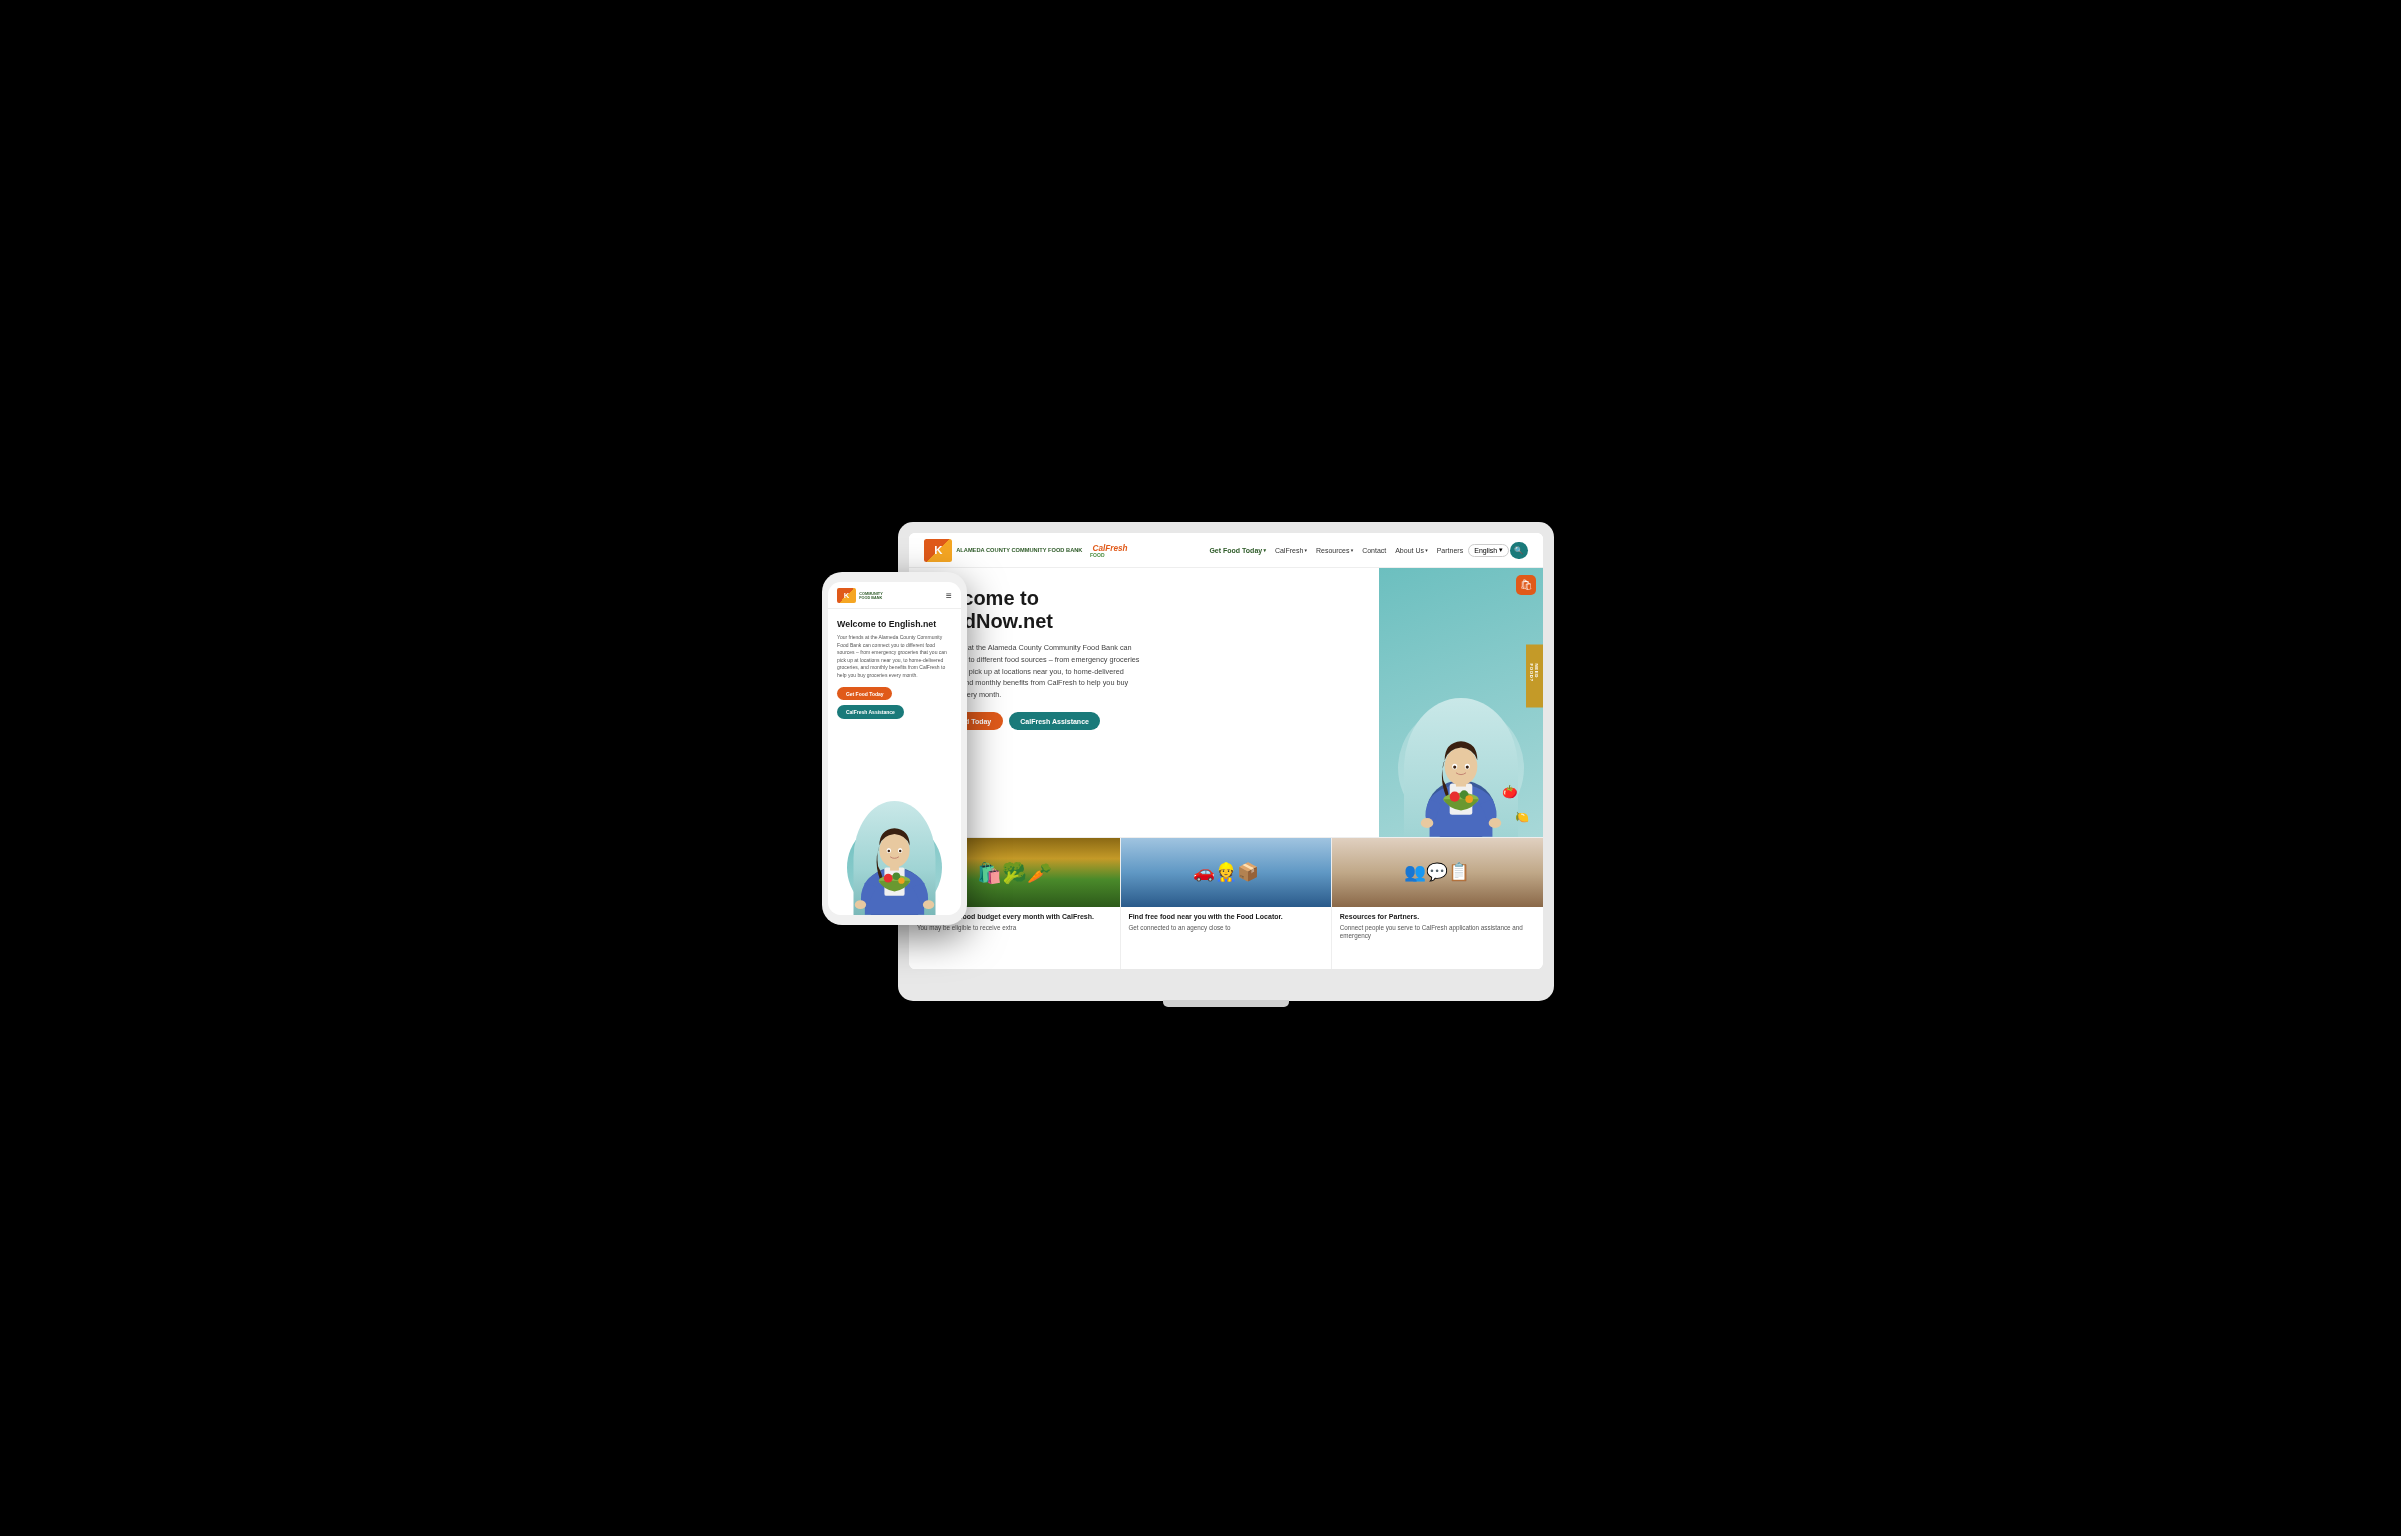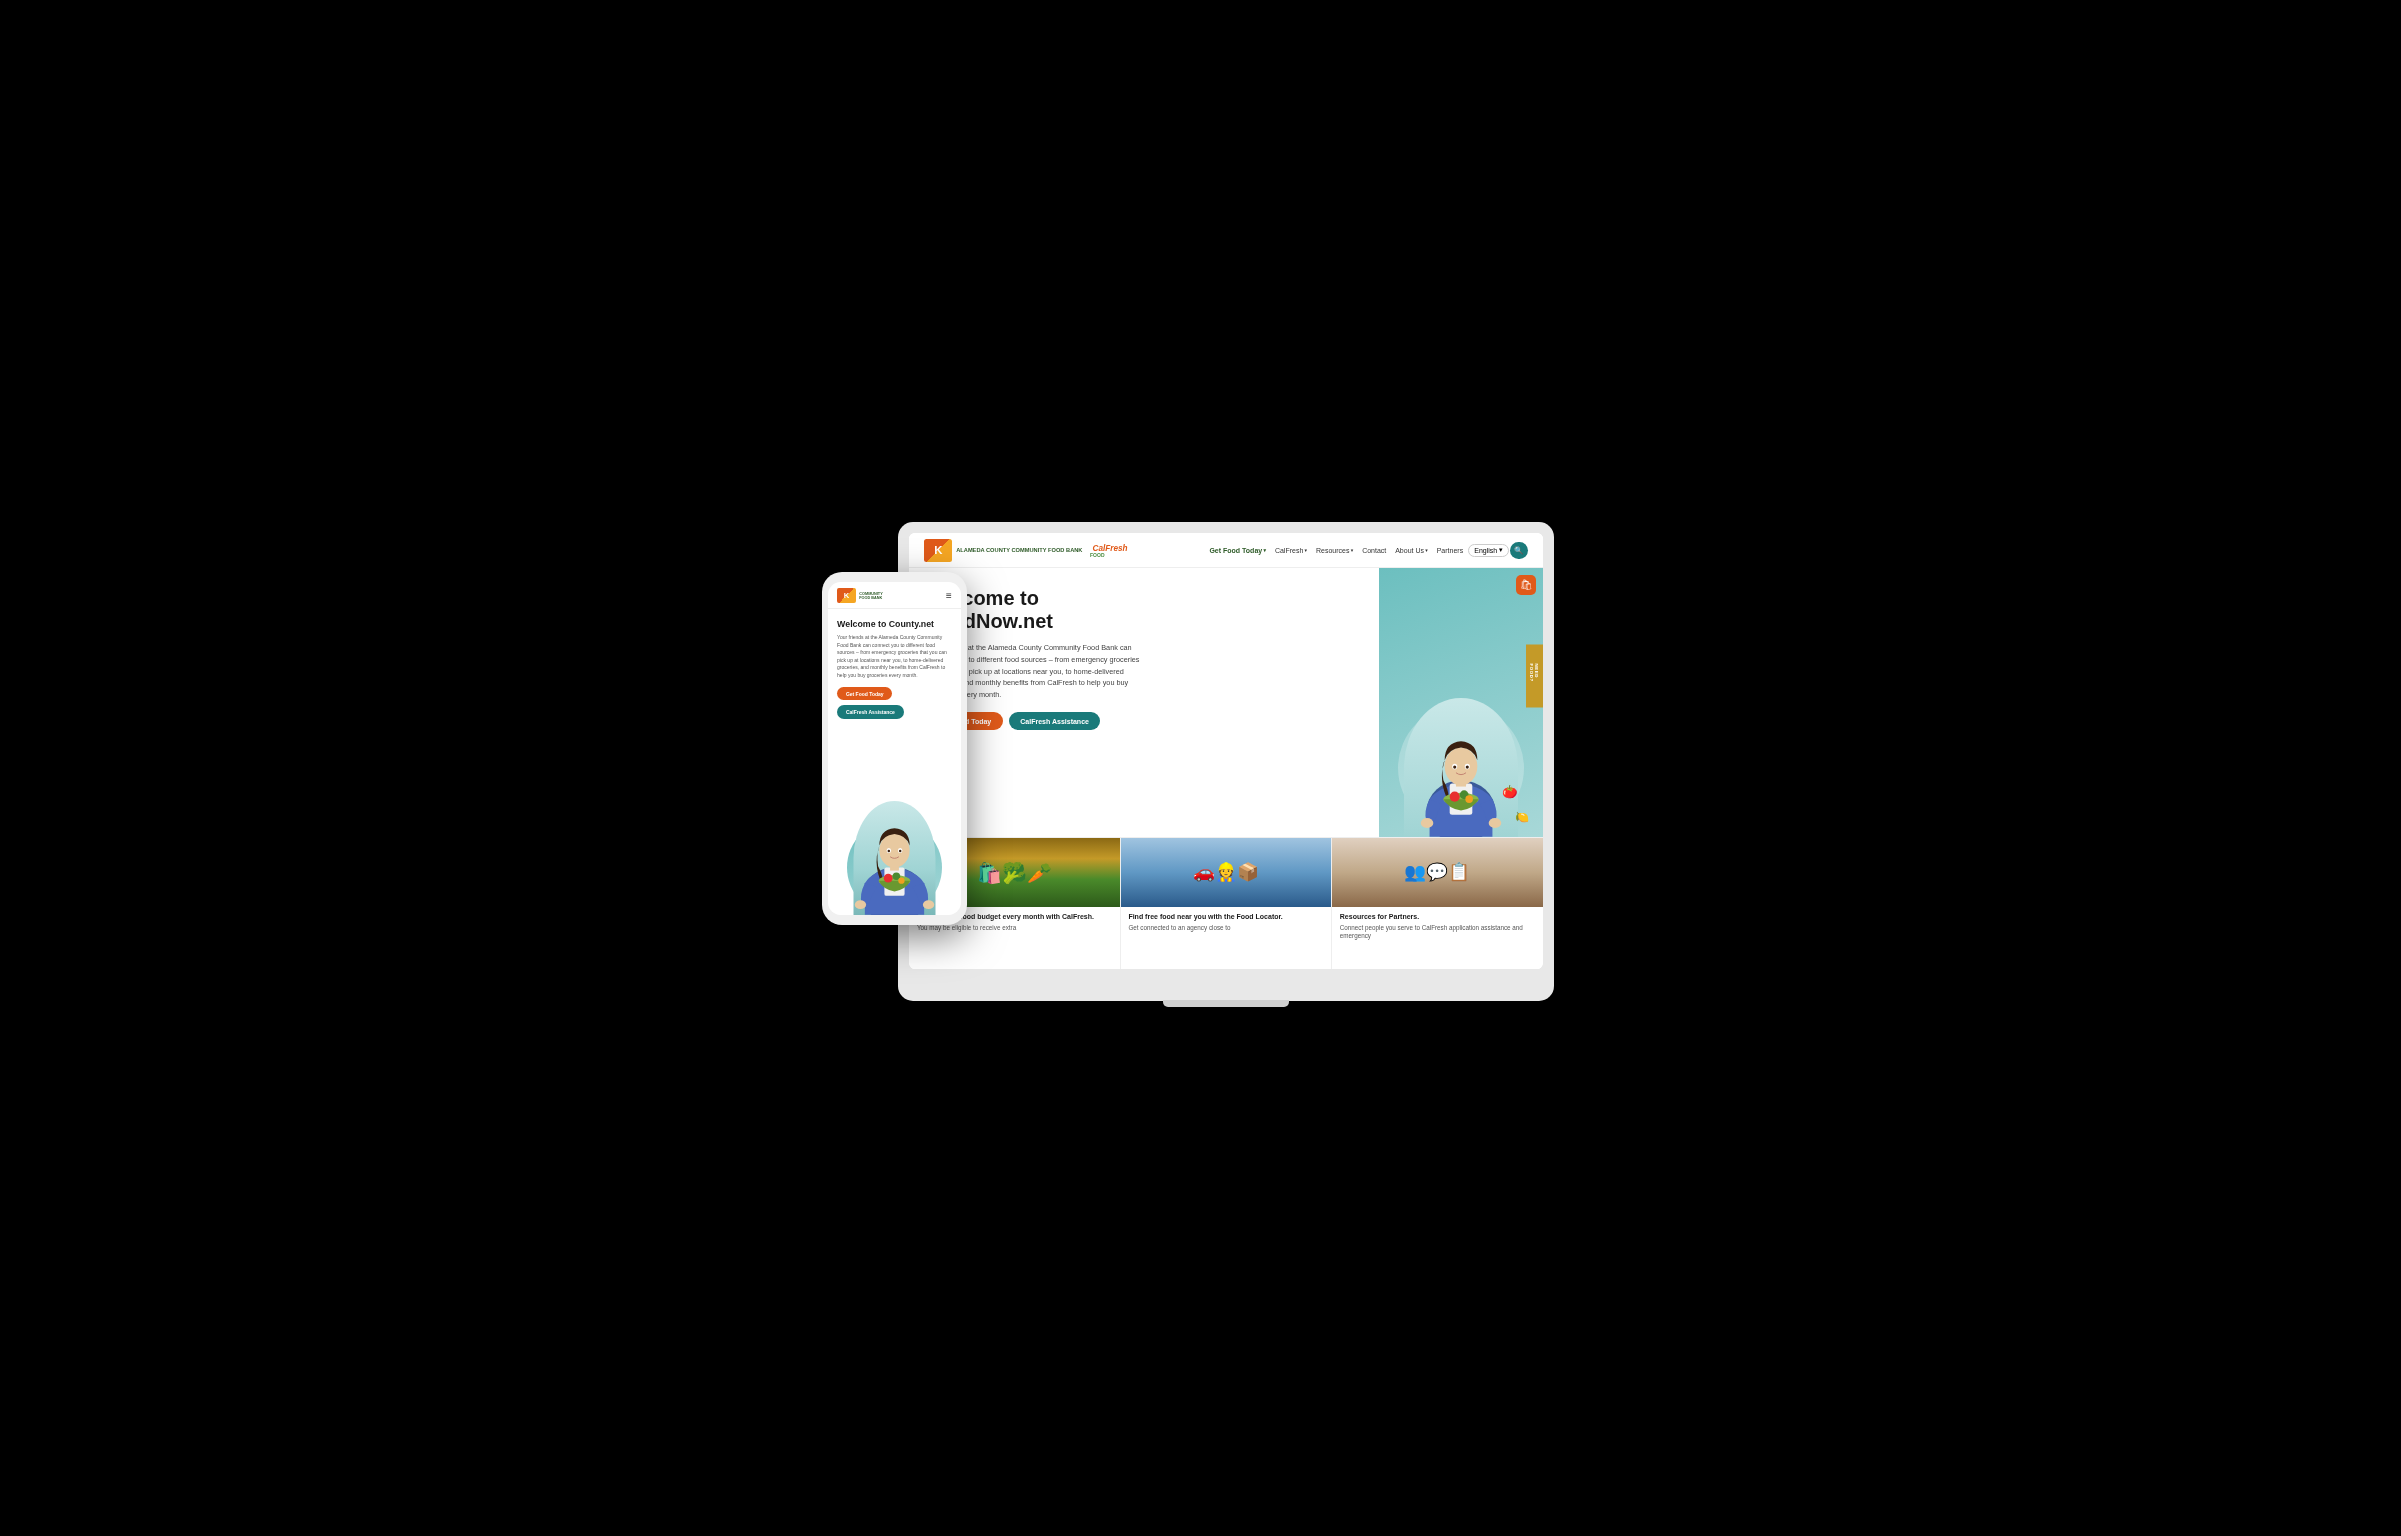--- a/index.html
+++ b/index.html
@@ -627,21 +627,21 @@
 
         <div class="mobile-nav">
           <div style="display:flex;align-items:center;gap:3.2px;">
             <div class="mobile-logo-box">K</div>
             <div class="mobile-logo-text">COMMUNITY<br>FOOD BANK</div>
           </div>
           <div class="hamburger">≡</div>
         </div>
 
         <div class="mobile-hero">
-          <h2 class="mobile-hero-title">Welcome to County.net</h2>
+          <h2 class="mobile-hero-title">Welcome to English.net</h2>
           <p class="mobile-hero-text">Your friends at the Alameda County Community Food Bank can connect you to different food sources – from emergency groceries that you can pick up at locations near you, to home-delivered groceries, and monthly benefits from CalFresh to help you buy groceries every month.</p>
           <button class="mobile-btn-orange">Get Food Today</button>
           <button class="mobile-btn-teal">CalFresh Assistance</button>
         </div>
 
         <div class="mobile-person-area">
           <div class="mobile-circle"></div>
           <div class="mobile-person-circle">
             <svg viewBox="0 0 130 180" width="82" height="114">
               <ellipse cx="65" cy="150" rx="50" ry="45" fill="#3a5a9a"></ellipse>

